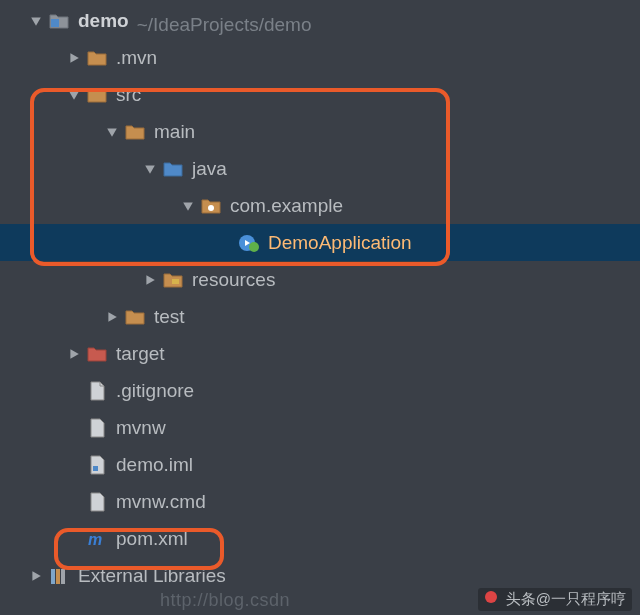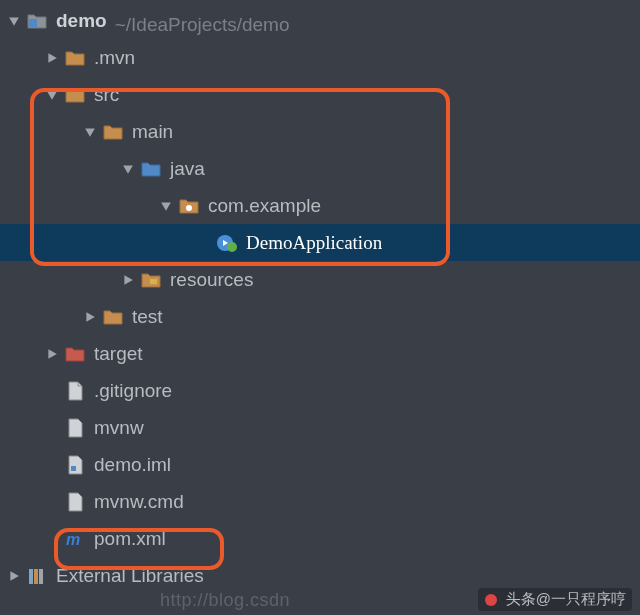--- a/index.html
+++ b/index.html
@@ -13,25 +13,25 @@
       overflow: hidden;
       position: relative;
     }
     .tree { padding-top: 2px; }
     .row {
       display: flex;
       align-items: center;
       height: 37px;
       position: relative;
       white-space: nowrap;
+      padding-left: 22px;
     }
     .row.selected {
       background: #0e3a5c;
-      color: #ffffff;
-      font-family: Liberation Serif, serif;
+      color: #fdba74;
     }
     .indent { display: inline-block; height: 1px; }
     .arrow {
       width: 16px;
       height: 16px;
       display: inline-flex;
       align-items: center;
       justify-content: center;
       margin-right: 4px;
       color: #9fa4aa;
@@ -69,21 +69,21 @@
     .credit {
       position: absolute;
       bottom: 4px;
       right: 8px;
       color: #b8bcc0;
       font-size: 15px;
       background: rgba(0,0,0,0.25);
       padding: 2px 6px;
       border-radius: 3px;
       display: flex;
-      align-items: center;
+      align-items: flex-start;
       gap: 8px;
     }
   </style>
 </head>
 <body>
 
 <div class="tree">
 
   <div class="row">
     <span class="indent" style="width:6px"></span>

